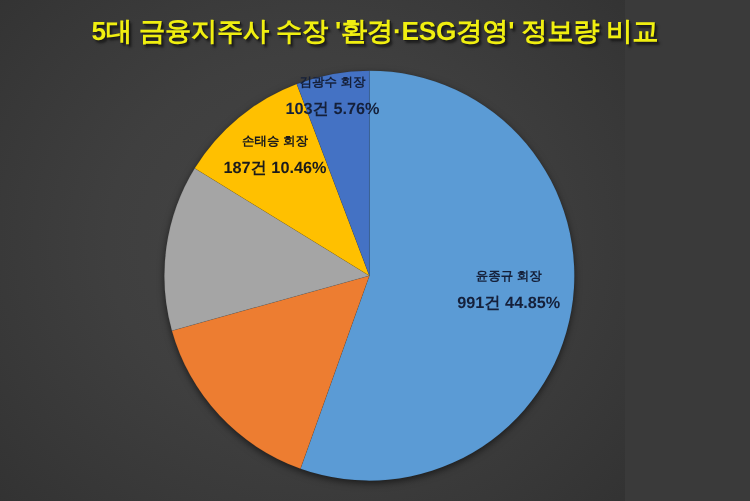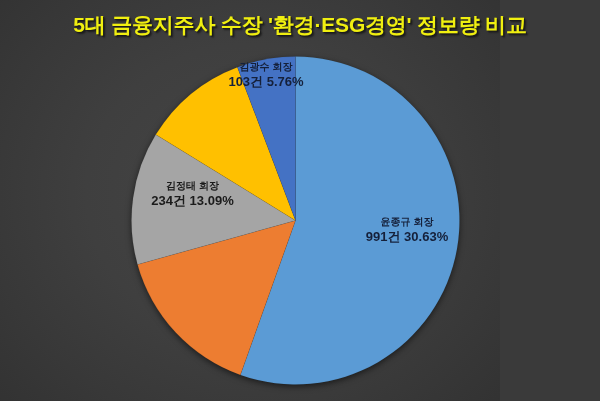--- a/index.html
+++ b/index.html
@@ -25,21 +25,21 @@
   #pie-wrap{
     position:absolute;left:131px;top:56px;width:329px;height:329px;
   }
   #pie-svg{display:block;width:329px;height:329px;
     filter:drop-shadow(0px 2px 3px rgba(0,0,0,.55));}
   .slice-label{
     position:absolute;text-align:center;line-height:1.25;
     color:#1b1b1b;white-space:nowrap;pointer-events:none;
   }
   .slice-label .nm{display:block;font-size:10px;font-weight:bold;}
-  .slice-label .vl{display:block;font-size:13px;font-weight:bold;margin-top:0;}
+  .slice-label .vl{display:block;font-size:13px;font-weight:bold;margin-top:5px;}
   .lbl-light .nm,.lbl-light .vl{color:#15203a;}
   #lbl-0{left:322px;top:216px;width:170px;}
   #lbl-1{left:128px;top:290px;width:170px;}
   #lbl-2{left:105px;top:180px;width:175px;}
   #lbl-3{left:140px;top:108px;width:160px;}
   #lbl-4{left:186px;top:61px;width:160px;}
 </style>
 </head>
 <body>
 
@@ -54,28 +54,28 @@
           <path d="M 164.5 164.5 L 109.37 318.96 A 164 164 0 0 1 6.51 208.50 Z" fill="#ed7d31" stroke="rgba(0,0,0,0.10)" stroke-width="0.5"></path>
           <path d="M 164.5 164.5 L 6.51 208.50 A 164 164 0 0 1 24.78 78.62 Z" fill="#a5a5a5" stroke="rgba(0,0,0,0.10)" stroke-width="0.5"></path>
           <path d="M 164.5 164.5 L 24.78 78.62 A 164 164 0 0 1 106.40 11.14 Z" fill="#ffc000" stroke="rgba(0,0,0,0.10)" stroke-width="0.5"></path>
           <path d="M 164.5 164.5 L 106.40 11.14 A 164 164 0 0 1 164.50 0.50 Z" fill="#4472c4" stroke="rgba(0,0,0,0.10)" stroke-width="0.5"></path>
         </g>
     </svg>
   </div>
 
   <div class="slice-label lbl-light" id="lbl-0">
     <span class="nm">윤종규 회장</span>
-    <span class="vl">991건 30.63%</span>
+    <span class="vl">991건 44.85%</span>
   </div>
 
 
-  <div class="slice-label" id="lbl-2">
-    <span class="nm">김정태 회장</span>
-    <span class="vl">234건 13.09%</span>
+
+  <div class="slice-label" id="lbl-3">
+    <span class="nm">손태승 회장</span>
+    <span class="vl">187건 10.46%</span>
   </div>
-
 
   <div class="slice-label lbl-light" id="lbl-4">
     <span class="nm">김광수 회장</span>
     <span class="vl">103건 5.76%</span>
   </div>
 
 </div>
 
 </body></html>

